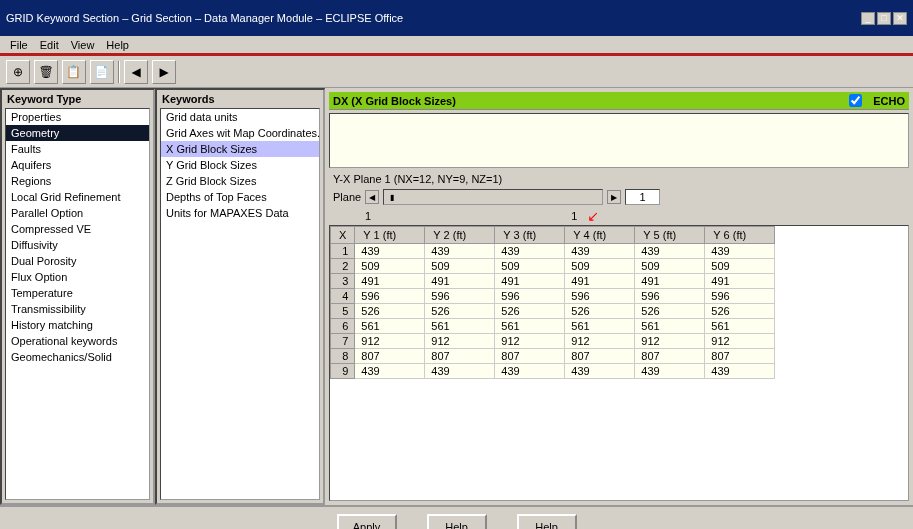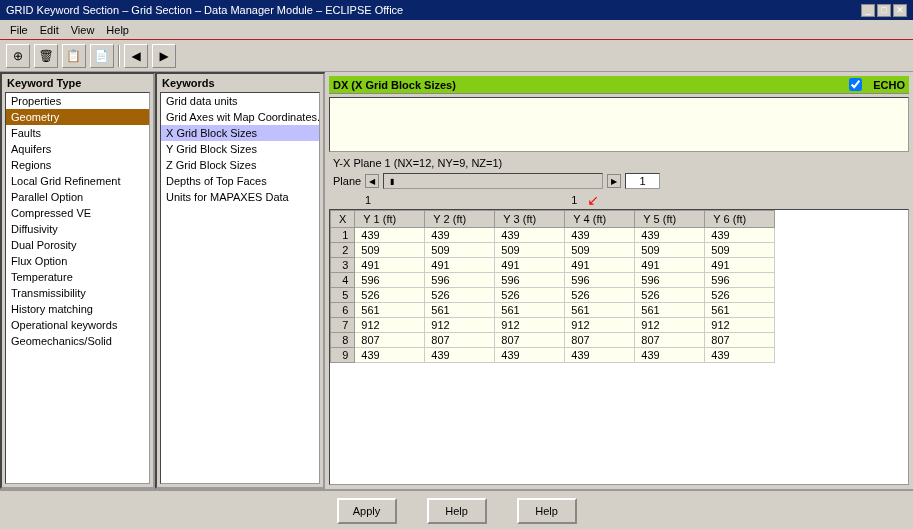--- a/index.html
+++ b/index.html
@@ -9,21 +9,21 @@
       background: #d4d0c8;
       width: 913px;
       height: 529px;
       overflow: hidden;
     }
 
     
     .title-bar {
       background: #0a246a;
       color: white;
-      height: 20px;
+      height: 36px;
       display: flex;
       align-items: center;
       padding: 0 6px;
       font-size: 11px;
     }
     .title-bar-buttons {
       margin-left: auto;
       display: flex;
       gap: 2px;
     }
@@ -39,21 +39,21 @@
       cursor: pointer;
     }
 
     
     .menu-bar {
       background: #d4d0c8;
       height: 20px;
       display: flex;
       align-items: center;
       padding: 3px 4px;
-      border-bottom: 1px solid #b91c1c;
+      border-bottom: 3px solid #b91c1c;
       font-size: 11px;
     }
     .menu-item {
       padding: 2px 6px;
       cursor: pointer;
     }
 
     
     .toolbar {
       background: #d4d0c8;
@@ -108,21 +108,21 @@
       border: 1px inset #999;
       background: white;
       margin: 0 3px 3px 3px;
     }
     .list-item {
       padding: 2px 5px;
       cursor: pointer;
       white-space: nowrap;
       overflow: hidden;
     }
-    .list-item.selected { background: #a16207; color: white; }
+    .list-item.selected { background: #0f172a; color: white; }
     .list-item.selected-light { background: #c0c0ff; }
 
     .keyword-panel {
       width: 155px;
       min-width: 155px;
       border-right: 2px solid #999;
     }
     .keywords-panel {
       width: 170px;
       min-width: 170px;

